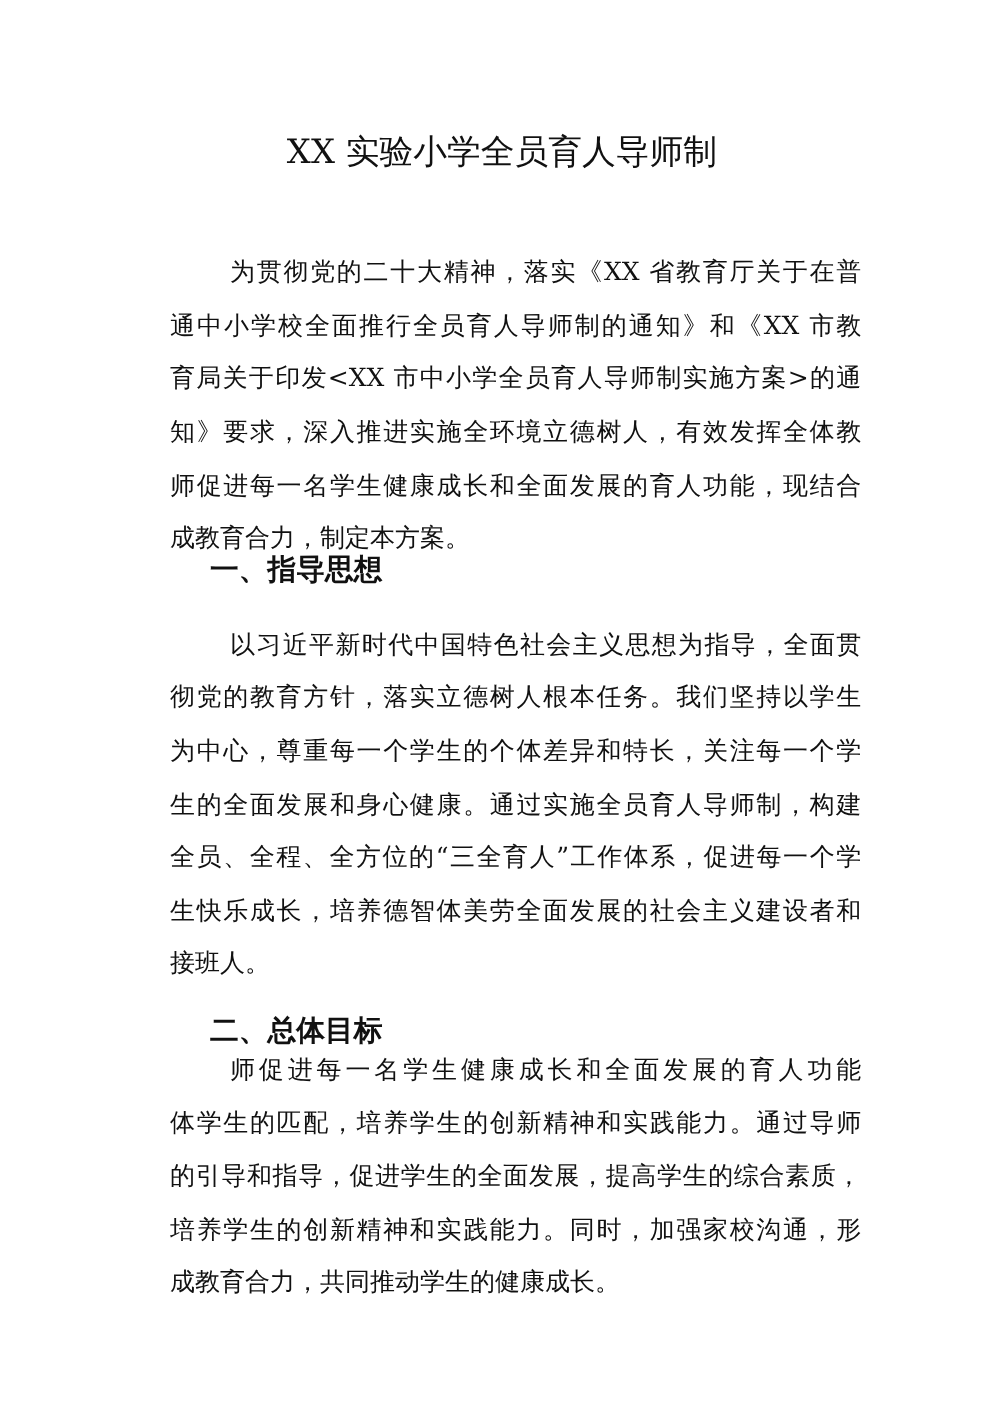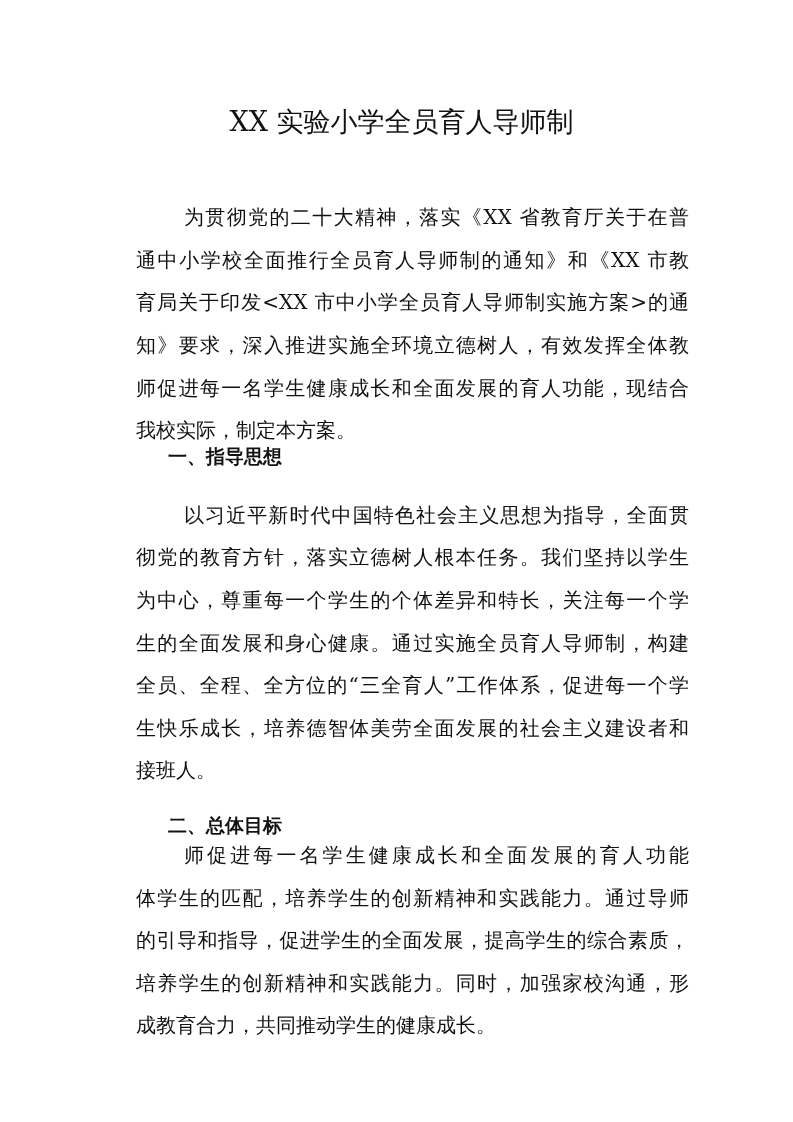--- a/index.html
+++ b/index.html
@@ -47,40 +47,40 @@
       text-align-last: justify;
       margin: 16px;
     }
     .line.indent { left: 168px; width: 505px; }
     .line.last { text-align-last: left; }
     .heading {
       position: absolute;
       left: 168px;
       font-family: "DejaVu Sans", "Liberation Sans", sans-serif;
       font-weight: bold;
-      font-size: 19px;
+      font-size: 23px;
       line-height: 26px;
       margin: 0;
       white-space: nowrap;
     }
   </style>
 </head>
 <body>
 
 <div class="page">
 
   <h1 class="title title-1">XX 实验小学全员育人导师制</h1>
 
   <div>
     <p class="line indent" style="top:188px">为贯彻党的二十大精神，落实《XX 省教育厅关于在普</p>
     <p class="line" style="top:231px">通中小学校全面推行全员育人导师制的通知》和《XX 市教</p>
     <p class="line" style="top:273px">育局关于印发&lt;XX 市中小学全员育人导师制实施方案&gt;的通</p>
     <p class="line" style="top:316px">知》要求，深入推进实施全环境立德树人，有效发挥全体教</p>
     <p class="line" style="top:359px">师促进每一名学生健康成长和全面发展的育人功能，现结合</p>
-    <p class="line last" style="top:401px">我校实际，制定本方案。</p>
+    <p class="line last" style="top:401px">成教育合力，制定本方案。</p>
   </div>
 
   <h2 class="heading" style="top:443px">一、指导思想</h2>
   <div>
     <p class="line indent" style="top:486px">以习近平新时代中国特色社会主义思想为指导，全面贯</p>
     <p class="line" style="top:528px">彻党的教育方针，落实立德树人根本任务。我们坚持以学生</p>
     <p class="line" style="top:571px">为中心，尊重每一个学生的个体差异和特长，关注每一个学</p>
     <p class="line" style="top:614px">生的全面发展和身心健康。通过实施全员育人导师制，构建</p>
     <p class="line" style="top:656px">全员、全程、全方位的“三全育人”工作体系，促进每一个学</p>
     <p class="line" style="top:699px">生快乐成长，培养德智体美劳全面发展的社会主义建设者和</p>

